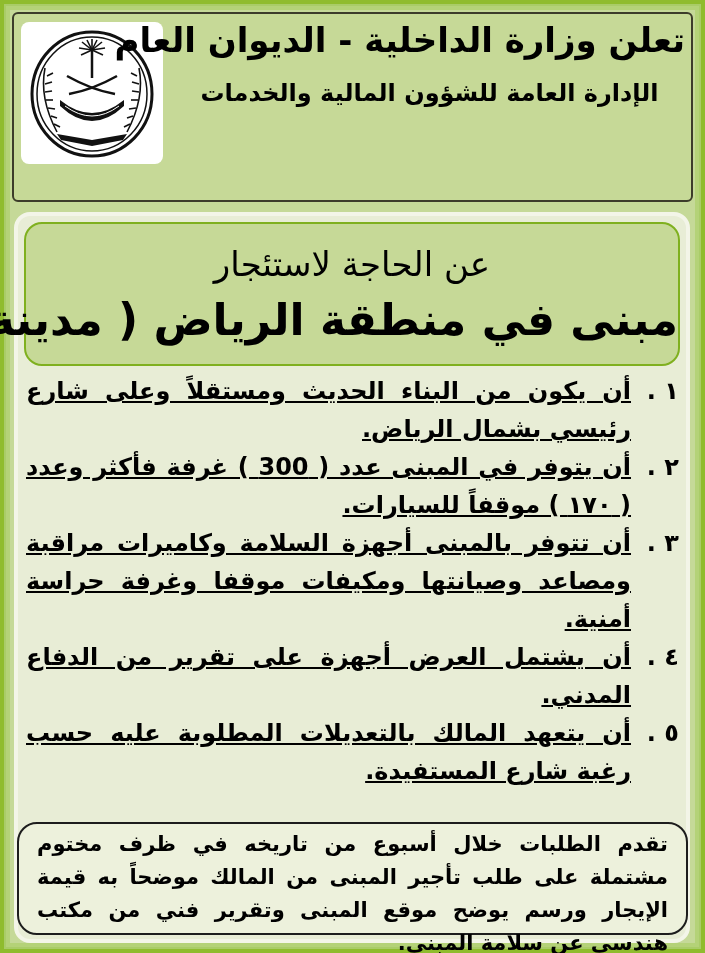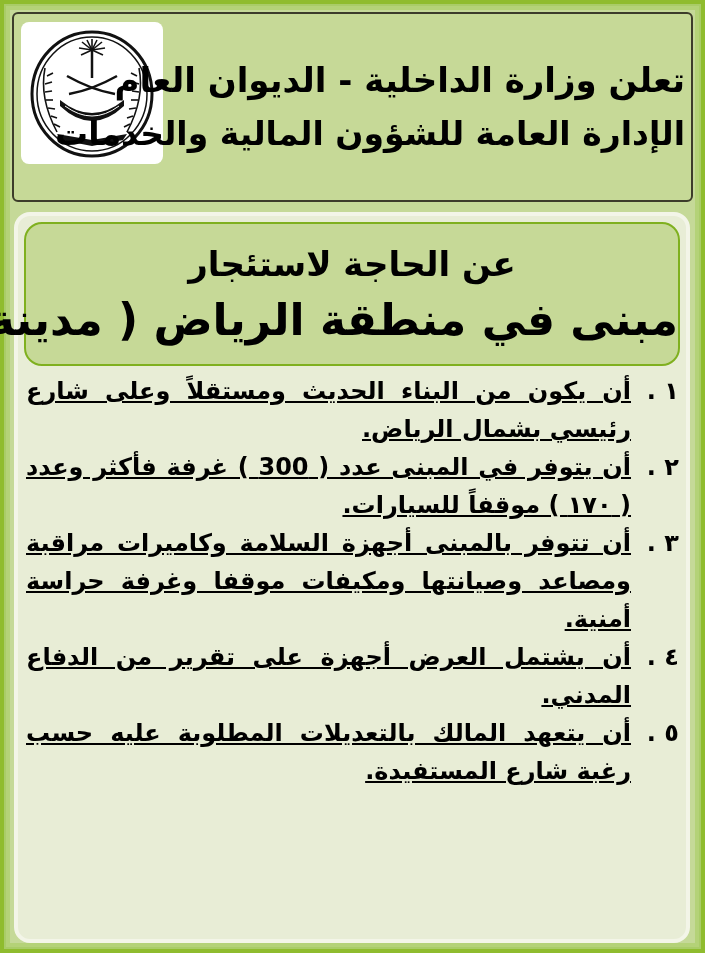--- a/index.html
+++ b/index.html
@@ -34,26 +34,26 @@
     .emblem-card {
       position: absolute; left: 7px; top: 8px; width: 142px; height: 142px;
       background: #ffffff;
       border-radius: 8px;
       display: flex; align-items: center; justify-content: center;
     }
     .emblem-card svg { width: 130px; height: 130px; }
     .header-text {
       position: absolute; left: 160px; right: 6px; top: 0; bottom: 0;
       direction: rtl; text-align: center;
-      display: flex; flex-direction: column; justify-content: center;
+      display: flex; flex-direction: column; 
     }
     .header-line {
       font-family: "DejaVu Sans", sans-serif;
       font-weight: bold;
-      font-size: 33px;
+      font-size: 24px;
       line-height: 53px;
       white-space: nowrap;
       letter-spacing: -0.5px;
     }
     .header-line.l1 { font-size: 34px; }
 
     
     .body-panel {
       position: absolute; left: 14px; top: 212px; width: 676px; height: 731px;
       background: #e8edd6;
@@ -64,21 +64,21 @@
     
     .title-box {
       position: absolute; left: 24px; top: 222px; width: 656px; height: 144px;
       background: #c6d997;
       border: 2px solid #7fb01f;
       border-radius: 18px;
       direction: rtl; text-align: center;
       display: flex; flex-direction: column; justify-content: center;
     }
     .title-line1 {
-      font-weight: bold; font-size: 34px; line-height: 52px; white-space: nowrap;
+      font-weight: normal; font-size: 34px; line-height: 52px; white-space: nowrap;
     }
     .title-line2 {
       font-weight: bold; font-size: 44px; line-height: 60px; white-space: nowrap;
       letter-spacing: -0.5px;
     }
 
     
     .specs {
       position: absolute; left: 26px; right: 26px; top: 372px;
       direction: rtl; text-align: right;
@@ -192,13 +192,14 @@
     <div class="spec-item">
       <span class="spec-num">٤ .</span>
       <span class="spec-text">أن يشتمل العرض أجهزة على تقرير من الدفاع المدني.</span>
     </div>
     <div class="spec-item">
       <span class="spec-num">٥ .</span>
       <span class="spec-text">أن يتعهد المالك بالتعديلات المطلوبة عليه حسب رغبة شارع المستفيدة.</span>
     </div>
   </div>
 
+  <div class="note-box">تقدم الطلبات خلال أسبوع من تاريخه في ظرف مختوم مشتملة على طلب تأجير المبنى من المالك موضحاً به قيمة الإيجار ورسم يوضح موقع المبنى وتقرير فني من مكتب هندسي عن سلامة المبنى.</div>
 </div>
 
 </body></html>

